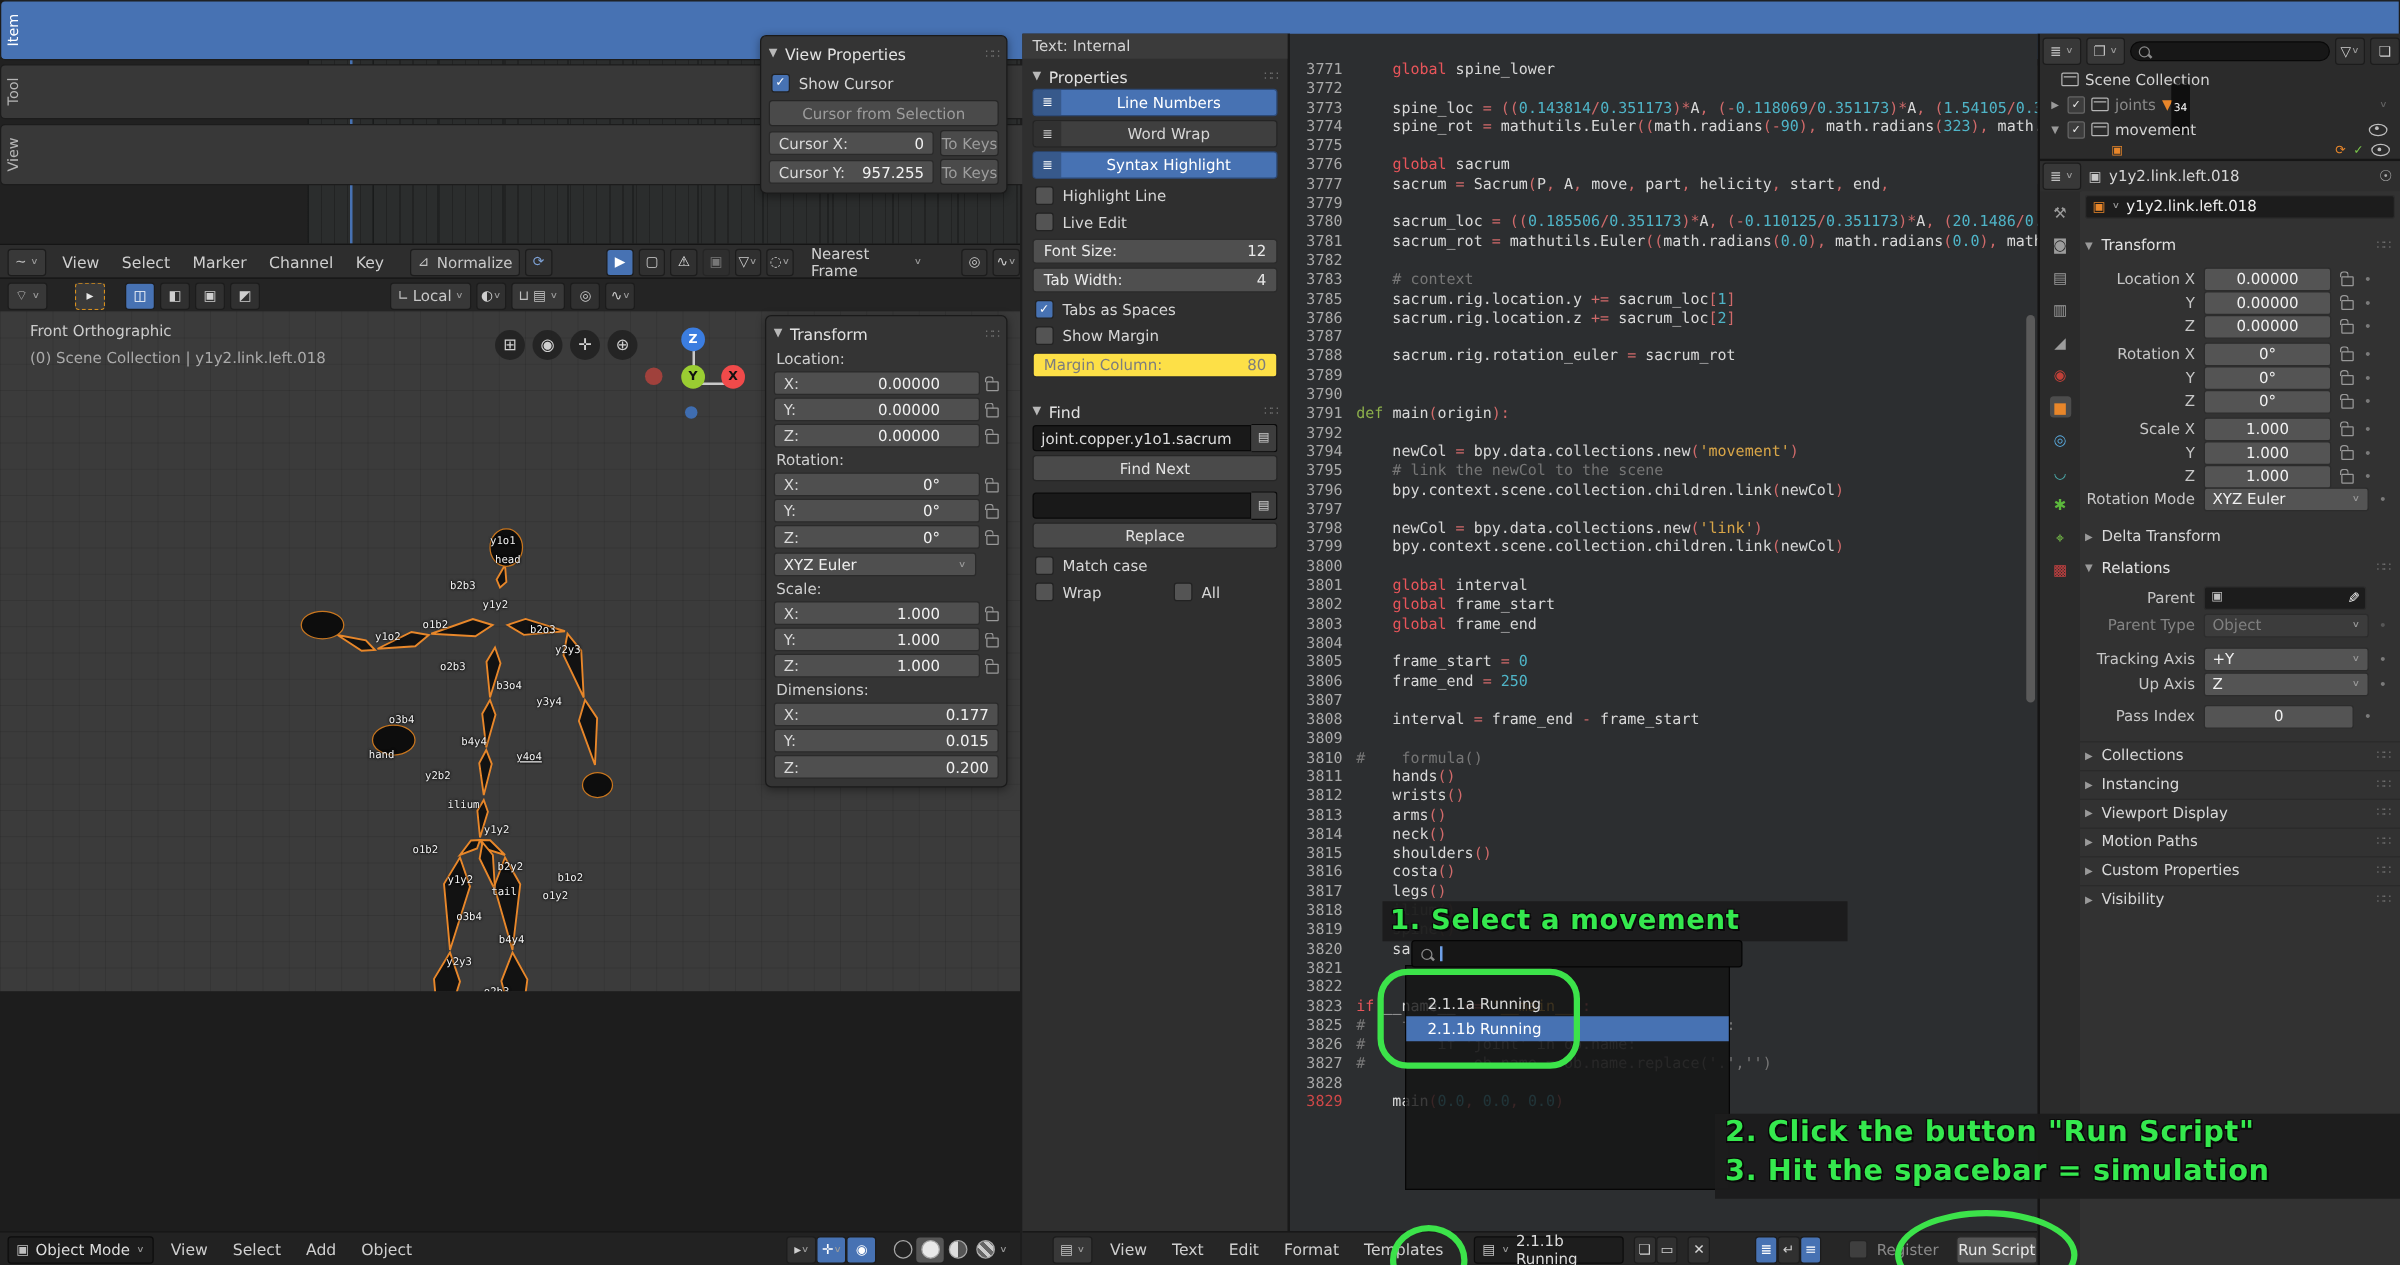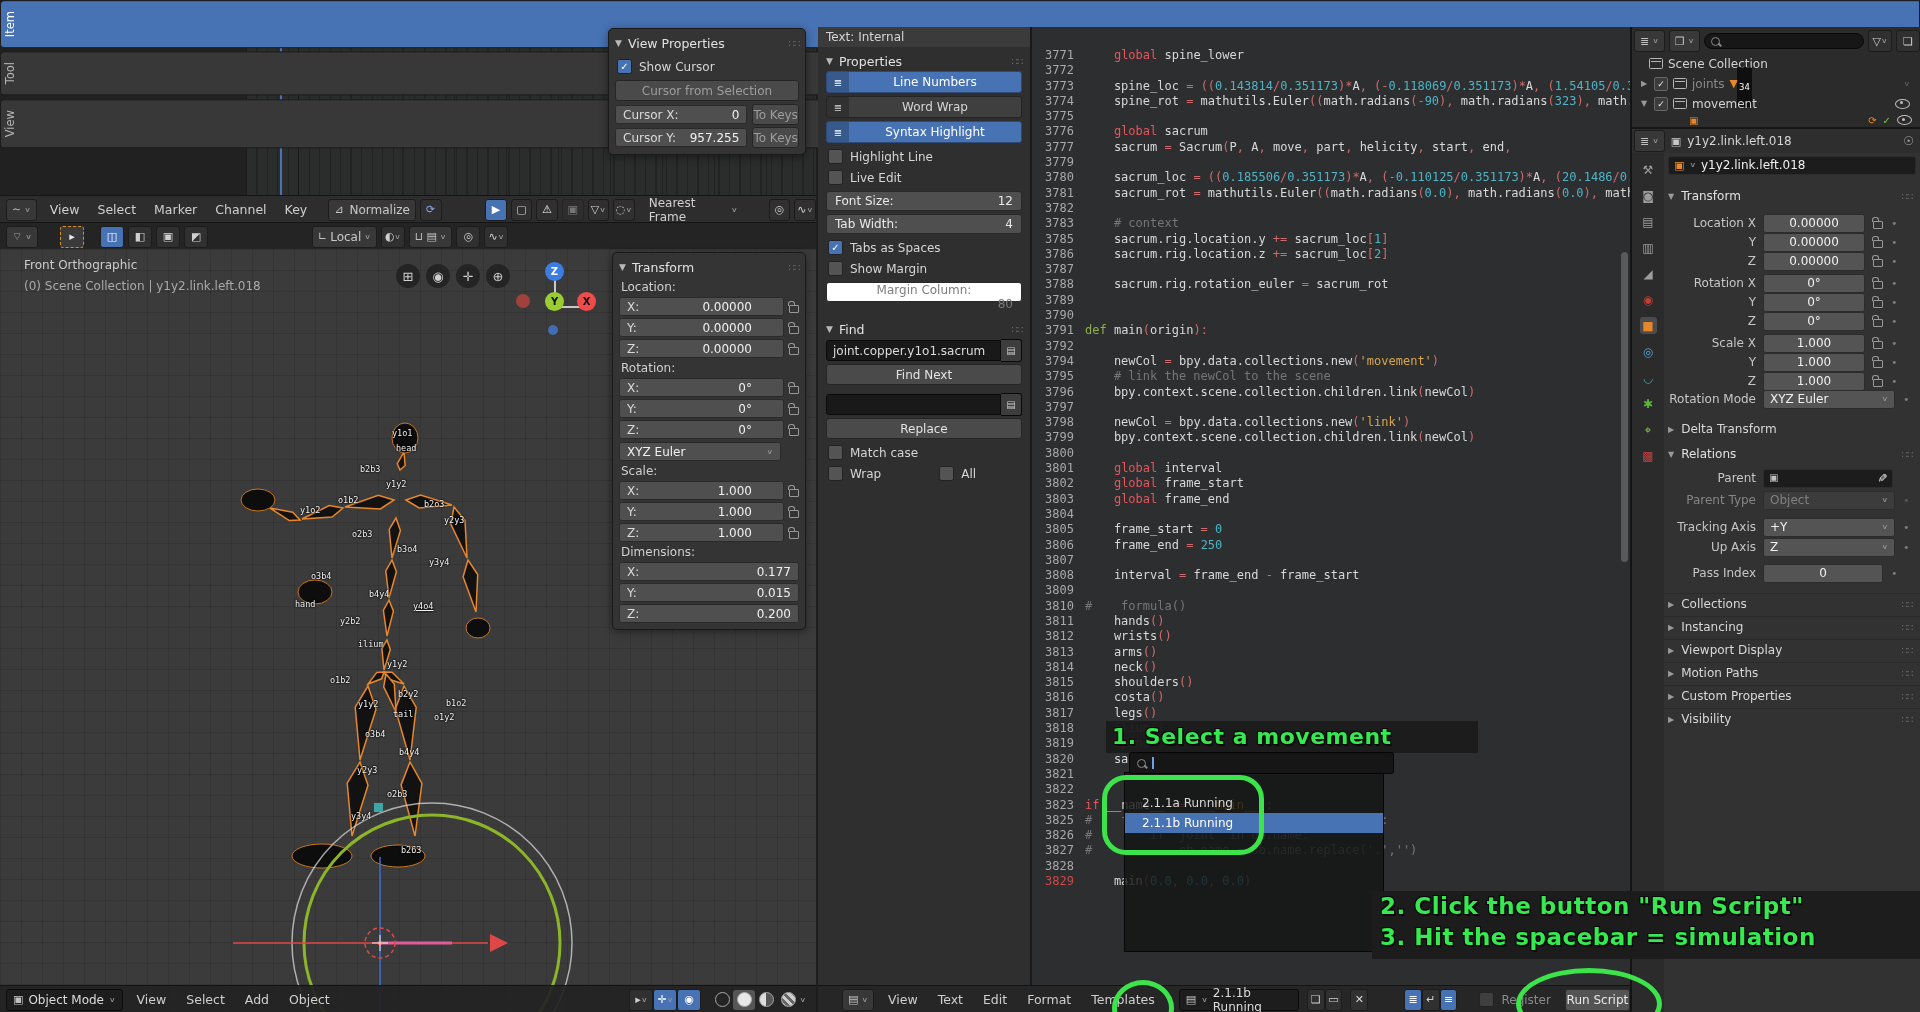--- a/index.html
+++ b/index.html
@@ -47,21 +47,21 @@
   #tshdr{left:0;top:222px;width:816px;height:27px;background:#242424;}
   .chip{height:20px;background:#383838;border:1px solid #1c1c1c;border-radius:3px;display:flex;align-items:center;padding:0 5px;gap:3px;color:#c8c8c8;}
   .ico{font-size:11px;color:#c0c0c0;line-height:1;}
   .hmenu{display:flex;}
   .hmenu .mi{padding:0 9px;line-height:25px;color:#cfcfcf;font-size:12.5px;}
   .btn{background:#545454;border:1px solid #2b2b2b;border-radius:3px;color:#e8e8e8;display:flex;align-items:center;justify-content:center;}
   .tool{width:22px;height:20px;background:#303030;border:1px solid #1c1c1c;border-radius:3px;display:flex;align-items:center;justify-content:center;color:#cfcfcf;font-size:11px;}
   .tool.blue{background:#4772b3;color:#fff;}
   .tool.cursor{border:1px dashed #d8901e;background:#3a3a3a;}
   
-  #viewport{left:0;top:249px;width:816px;height:763px;background:#3b3b3b;overflow:hidden;
+  #viewport{left:0;top:249px;width:816px;height:544px;background:#3b3b3b;overflow:hidden;
     background-image:linear-gradient(rgba(0,0,0,.10) 1px,transparent 1px),linear-gradient(90deg,rgba(0,0,0,.10) 1px,transparent 1px);
     background-size:21px 21px;}
   #vp-label1{position:absolute;left:24px;top:9px;color:#cccccc;font-size:12px;}
   #vp-label2{position:absolute;left:24px;top:30px;color:#aaaaaa;font-size:12px;}
   .vbtn{position:absolute;width:24px;height:24px;border-radius:50%;background:rgba(30,30,30,.75);color:#d0d0d0;display:flex;align-items:center;justify-content:center;font-size:13px;}
   .axball{position:absolute;width:19px;height:19px;border-radius:50%;color:#101010;font-size:10px;font-weight:bold;display:flex;align-items:center;justify-content:center;}
   .bonelabel{position:absolute;color:#f2f2f2;font-family:"DejaVu Sans Mono","Liberation Mono",monospace;font-size:8.5px;text-shadow:0 0 2px #000,0 0 2px #000;white-space:nowrap;}
   
   .fpanel{background:#343434;border:1px solid #1a1a1a;border-radius:5px;box-shadow:0 2px 8px rgba(0,0,0,.4);padding:4px 6px;}
   .phead{display:flex;align-items:center;gap:6px;color:#e2e2e2;font-size:12.5px;height:20px;}
@@ -89,21 +89,21 @@
   #texted{left:818px;top:27px;width:812px;height:985px;background:#2c2e30;}
   #tsidebar{position:absolute;left:0;top:0;width:212px;height:958px;background:#2f2f2f;border-right:2px solid #191919;}
   #tsb-head{height:20px;background:#3b3b3b;display:flex;align-items:center;padding:0 8px;color:#d4d4d4;}
   .sbpanel{padding:4px 8px 2px 8px;}
   .tgl{height:20px;border-radius:3px;display:flex;align-items:center;margin-bottom:3px;border:1px solid #242424;background:#3f3f3f;color:#d6d6d6;overflow:hidden;}
   .tgl.on{background:#4772b3;color:#fff;border-color:#2d4a77;}
   .tgl .tico{width:22px;align-self:stretch;background:rgba(0,0,0,.22);display:flex;align-items:center;justify-content:center;font-size:10px;}
   .tgl .tlab{flex:1;text-align:center;}
   .sfield{height:18px;background:#4f4f4f;border:1px solid #2a2a2a;border-radius:3px;display:flex;align-items:center;padding:0 8px;margin-bottom:3px;color:#e9e9e9;}
   .sfield .valr{margin-left:auto;}
-  .sfield.dis{background:#ffffff;color:#7d7d7d;flex-direction:column;}
+  .sfield.dis{background:#fde047;color:#7d7d7d;}
   .dinput{height:19px;background:#191919;border:1px solid #0a0a0a;border-radius:3px 0 0 3px;flex:1;display:flex;align-items:center;padding:0 6px;color:#dcdcdc;}
   .dbtn{width:20px;height:21px;background:#3d3d3d;border:1px solid #0a0a0a;border-left:none;border-radius:0 3px 3px 0;display:flex;align-items:center;justify-content:center;color:#c9c9c9;font-size:10px;}
   #code-rows{position:absolute;left:214px;top:21px;width:588px;font-family:"DejaVu Sans Mono","Liberation Mono",monospace;font-size:12px;}
   .crow{display:flex;height:15.3px;line-height:15.3px;white-space:pre;}
   .ln{width:42px;text-align:right;padding-right:11px;color:#a9a9a9;flex:0 0 auto;}
   .ln.cur{color:#d04848;}
   .lt{color:#d8d8d8;}
   .c-kw{color:#e8555a;} .c-def{color:#8db04b;} .c-str{color:#d9a648;} .c-num{color:#4fb4c7;} .c-com{color:#767676;} .c-op{color:#d06a6a;}
   #tscroll{position:absolute;right:2px;top:225px;width:7px;height:310px;background:#5a5a5a;border-radius:4px;}
   #tfooter{position:absolute;left:0;top:958px;width:812px;height:27px;background:#262626;border-top:1px solid #141414;display:flex;align-items:center;}

